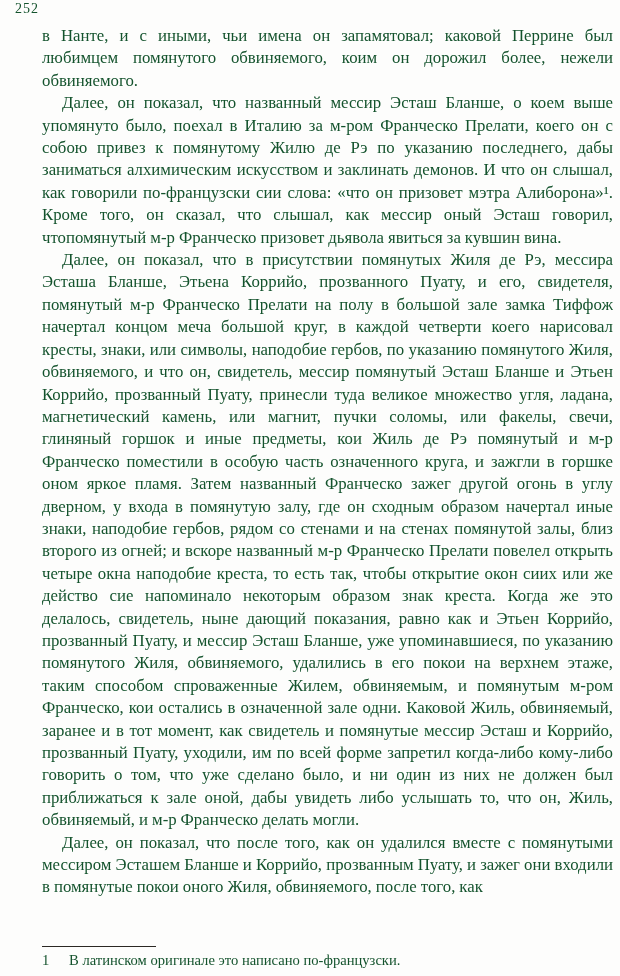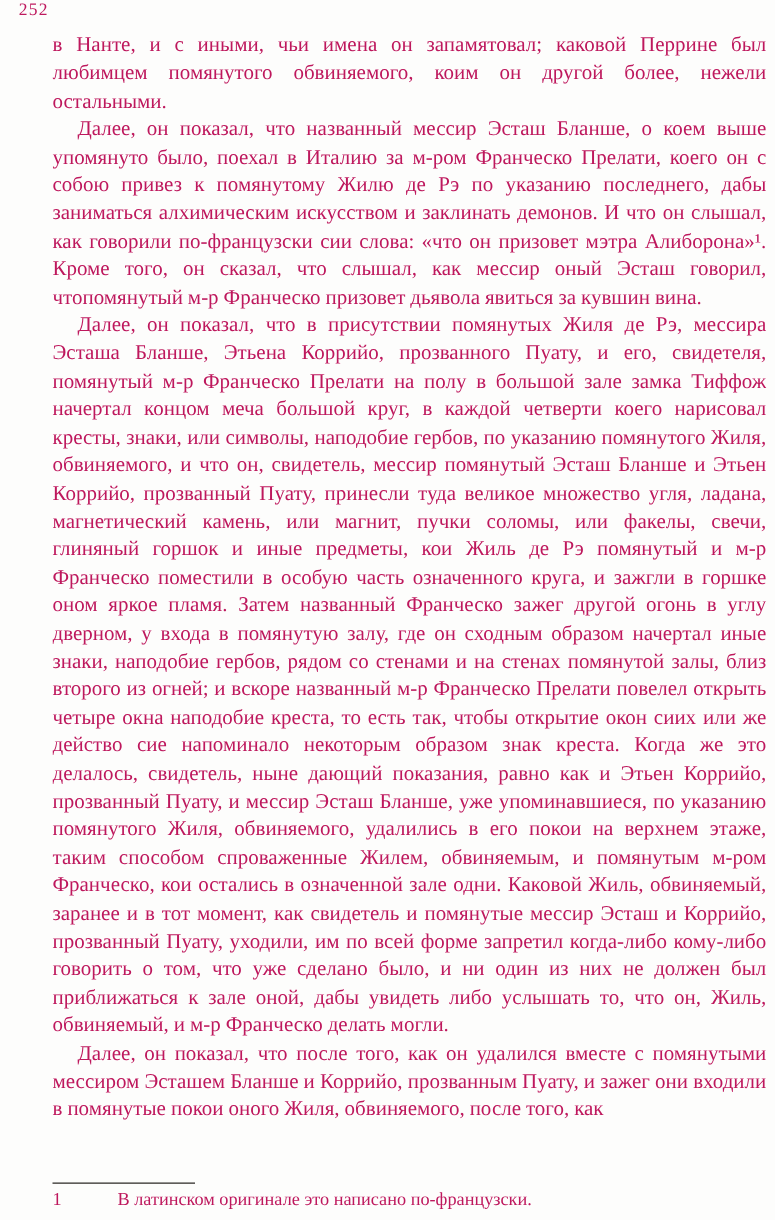--- a/index.html
+++ b/index.html
@@ -6,21 +6,21 @@
     margin: 0;
     padding: 0;
     background: #ffffff;
   }
   .page {
     position: relative;
     width: 620px;
     height: 976px;
     background: #fdfdfc;
     font-family: "Liberation Serif", "DejaVu Serif", serif;
-    color: #be185d;
+    color: #14532d;
     overflow: hidden;
   }
   .page-number {
     position: absolute;
     top: 1px;
     left: 15px;
     font-size: 14px;
     letter-spacing: 1px;
     font-variant-numeric: oldstyle-nums;
   }
@@ -63,32 +63,31 @@
     font-size: 14.6px;
     line-height: 17px;
   }
   .footnote-marker {
     flex: none;
     width: 27px;
     font-variant-numeric: oldstyle-nums;
   }
   .footnote-text {
     flex: 1;
-    margin-left: 25px;
   }
 </style>
 </head>
 <body>
 
 <div class="page">
 
   <div class="page-number">252</div>
 
   <div class="text-block">
-    <p class="para">в Нанте, и с иными, чьи имена он запамятовал; каковой Перрине был любимцем помянутого обвиняемого, коим он другой более, нежели остальными.</p>
+    <p class="para">в Нанте, и с иными, чьи имена он запамятовал; каковой Перрине был любимцем помянутого обвиняемого, коим он дорожил более, нежели обвиняемого.</p>
     <p class="para indent">Далее, он показал, что названный мессир Эсташ Бланше, о коем выше упомянуто было, поехал в Италию за м-ром Франческо Прелати, коего он с собою привез к помянутому Жилю де Рэ по указанию последнего, дабы заниматься алхимическим искусством и заклинать демонов. И что он слышал, как говорили по-французски сии слова: «что он призовет мэтра Алиборона»¹. Кроме того, он сказал, что слышал, как мессир оный Эсташ говорил, чтопомянутый м-р Франческо призовет дьявола явиться за кувшин вина.</p>
     <p class="para indent">Далее, он показал, что в присутствии помянутых Жиля де Рэ, мессира Эсташа Бланше, Этьена Коррийо, прозванного Пуату, и его, свидетеля, помянутый м-р Франческо Прелати на полу в большой зале замка Тиффож начертал концом меча большой круг, в каждой четверти коего нарисовал кресты, знаки, или символы, наподобие гербов, по указанию помянутого Жиля, обвиняемого, и что он, свидетель, мессир помянутый Эсташ Бланше и Этьен Коррийо, прозванный Пуату, принесли туда великое множество угля, ладана, магнетический камень, или магнит, пучки соломы, или факелы, свечи, глиняный горшок и иные предметы, кои Жиль де Рэ помянутый и м-р Франческо поместили в особую часть означенного круга, и зажгли в горшке оном яркое пламя. Затем названный Франческо зажег другой огонь в углу дверном, у входа в помянутую залу, где он сходным образом начертал иные знаки, наподобие гербов, рядом со стенами и на стенах помянутой залы, близ второго из огней; и вскоре названный м-р Франческо Прелати повелел открыть четыре окна наподобие креста, то есть так, чтобы открытие окон сиих или же действо сие напоминало некоторым образом знак креста. Когда же это делалось, свидетель, ныне дающий показания, равно как и Этьен Коррийо, прозванный Пуату, и мессир Эсташ Бланше, уже упоминавшиеся, по указанию помянутого Жиля, обвиняемого, удалились в его покои на верхнем этаже, таким способом спроваженные Жилем, обвиняемым, и помянутым м-ром Франческо, кои остались в означенной зале одни. Каковой Жиль, обвиняемый, заранее и в тот момент, как свидетель и помянутые мессир Эсташ и Коррийо, прозванный Пуату, уходили, им по всей форме запретил когда-либо кому-либо говорить о том, что уже сделано было, и ни один из них не должен был приближаться к зале оной, дабы увидеть либо услышать то, что он, Жиль, обвиняемый, и м-р Франческо делать могли.</p>
     <p class="para indent">Далее, он показал, что после того, как он удалился вместе с помянутыми мессиром Эсташем Бланше и Коррийо, прозванным Пуату, и зажег они входили в помянутые покои оного Жиля, обвиняемого, после того, как</p>
   </div>
 
   <div class="footnote-area">
     <div class="footnote-rule"></div>
     <div class="footnote-line">
       <span class="footnote-marker">1</span>
       <span class="footnote-text">В латинском оригинале это написано по-французски.</span>

